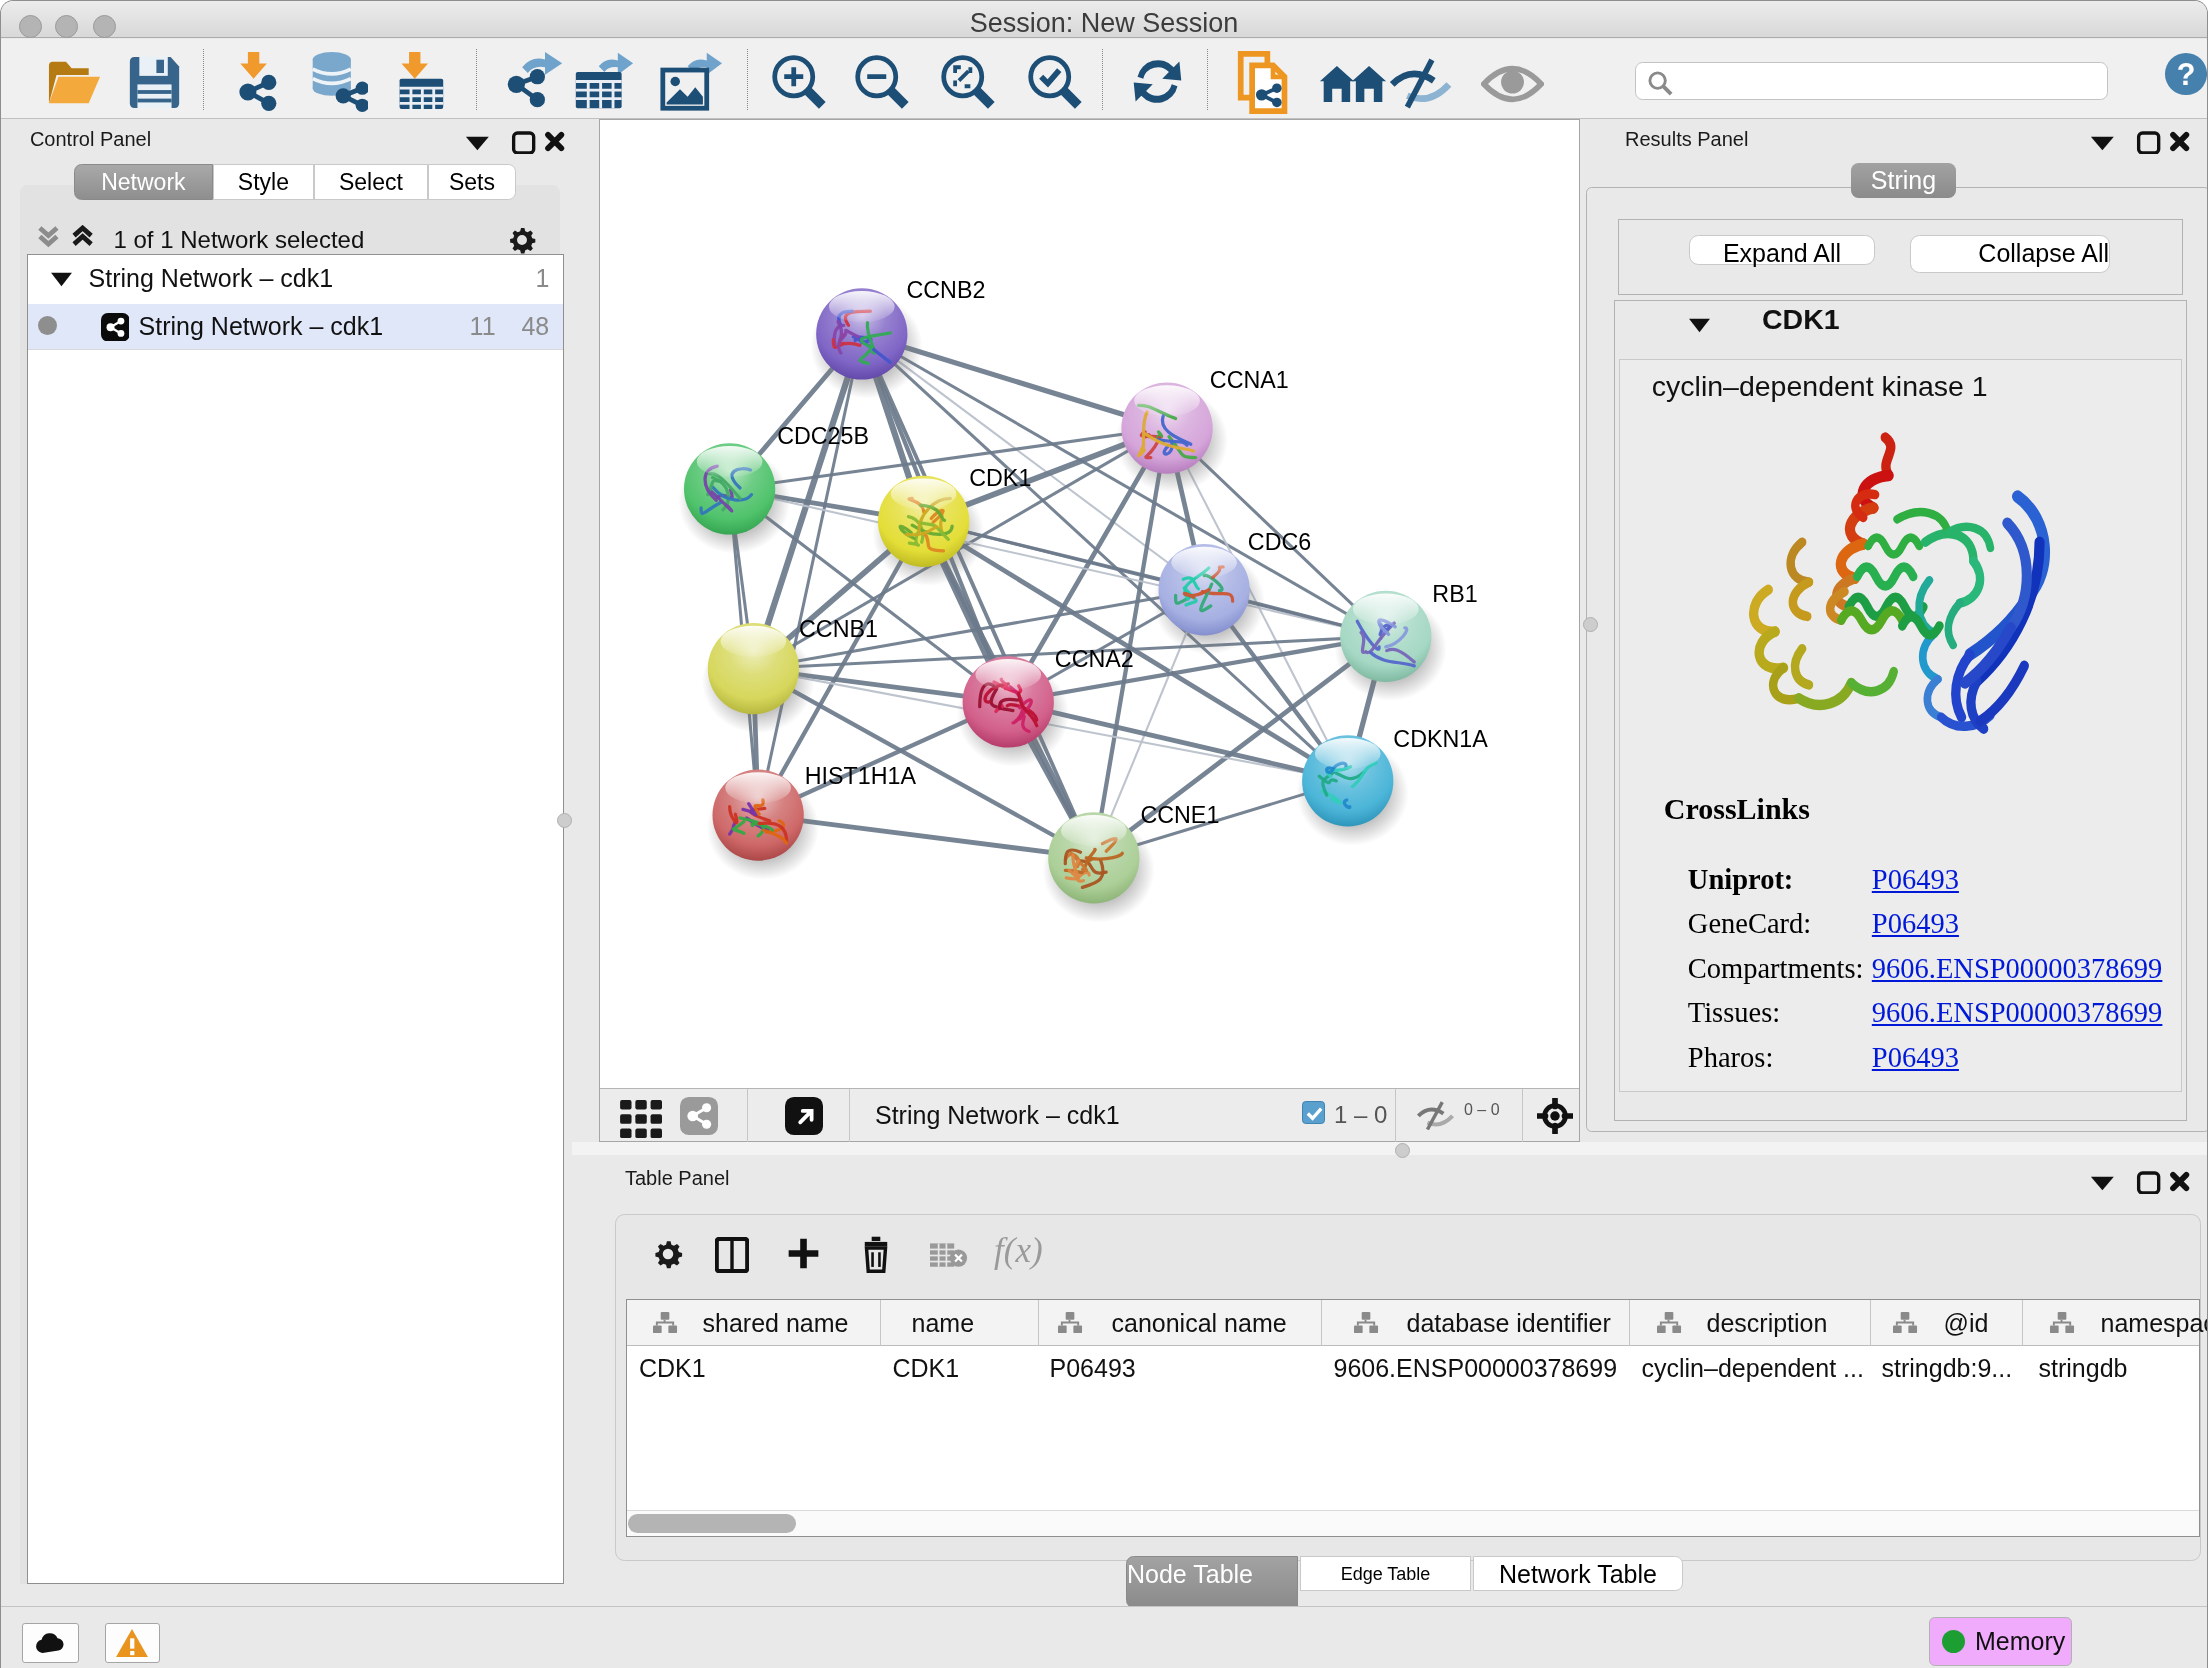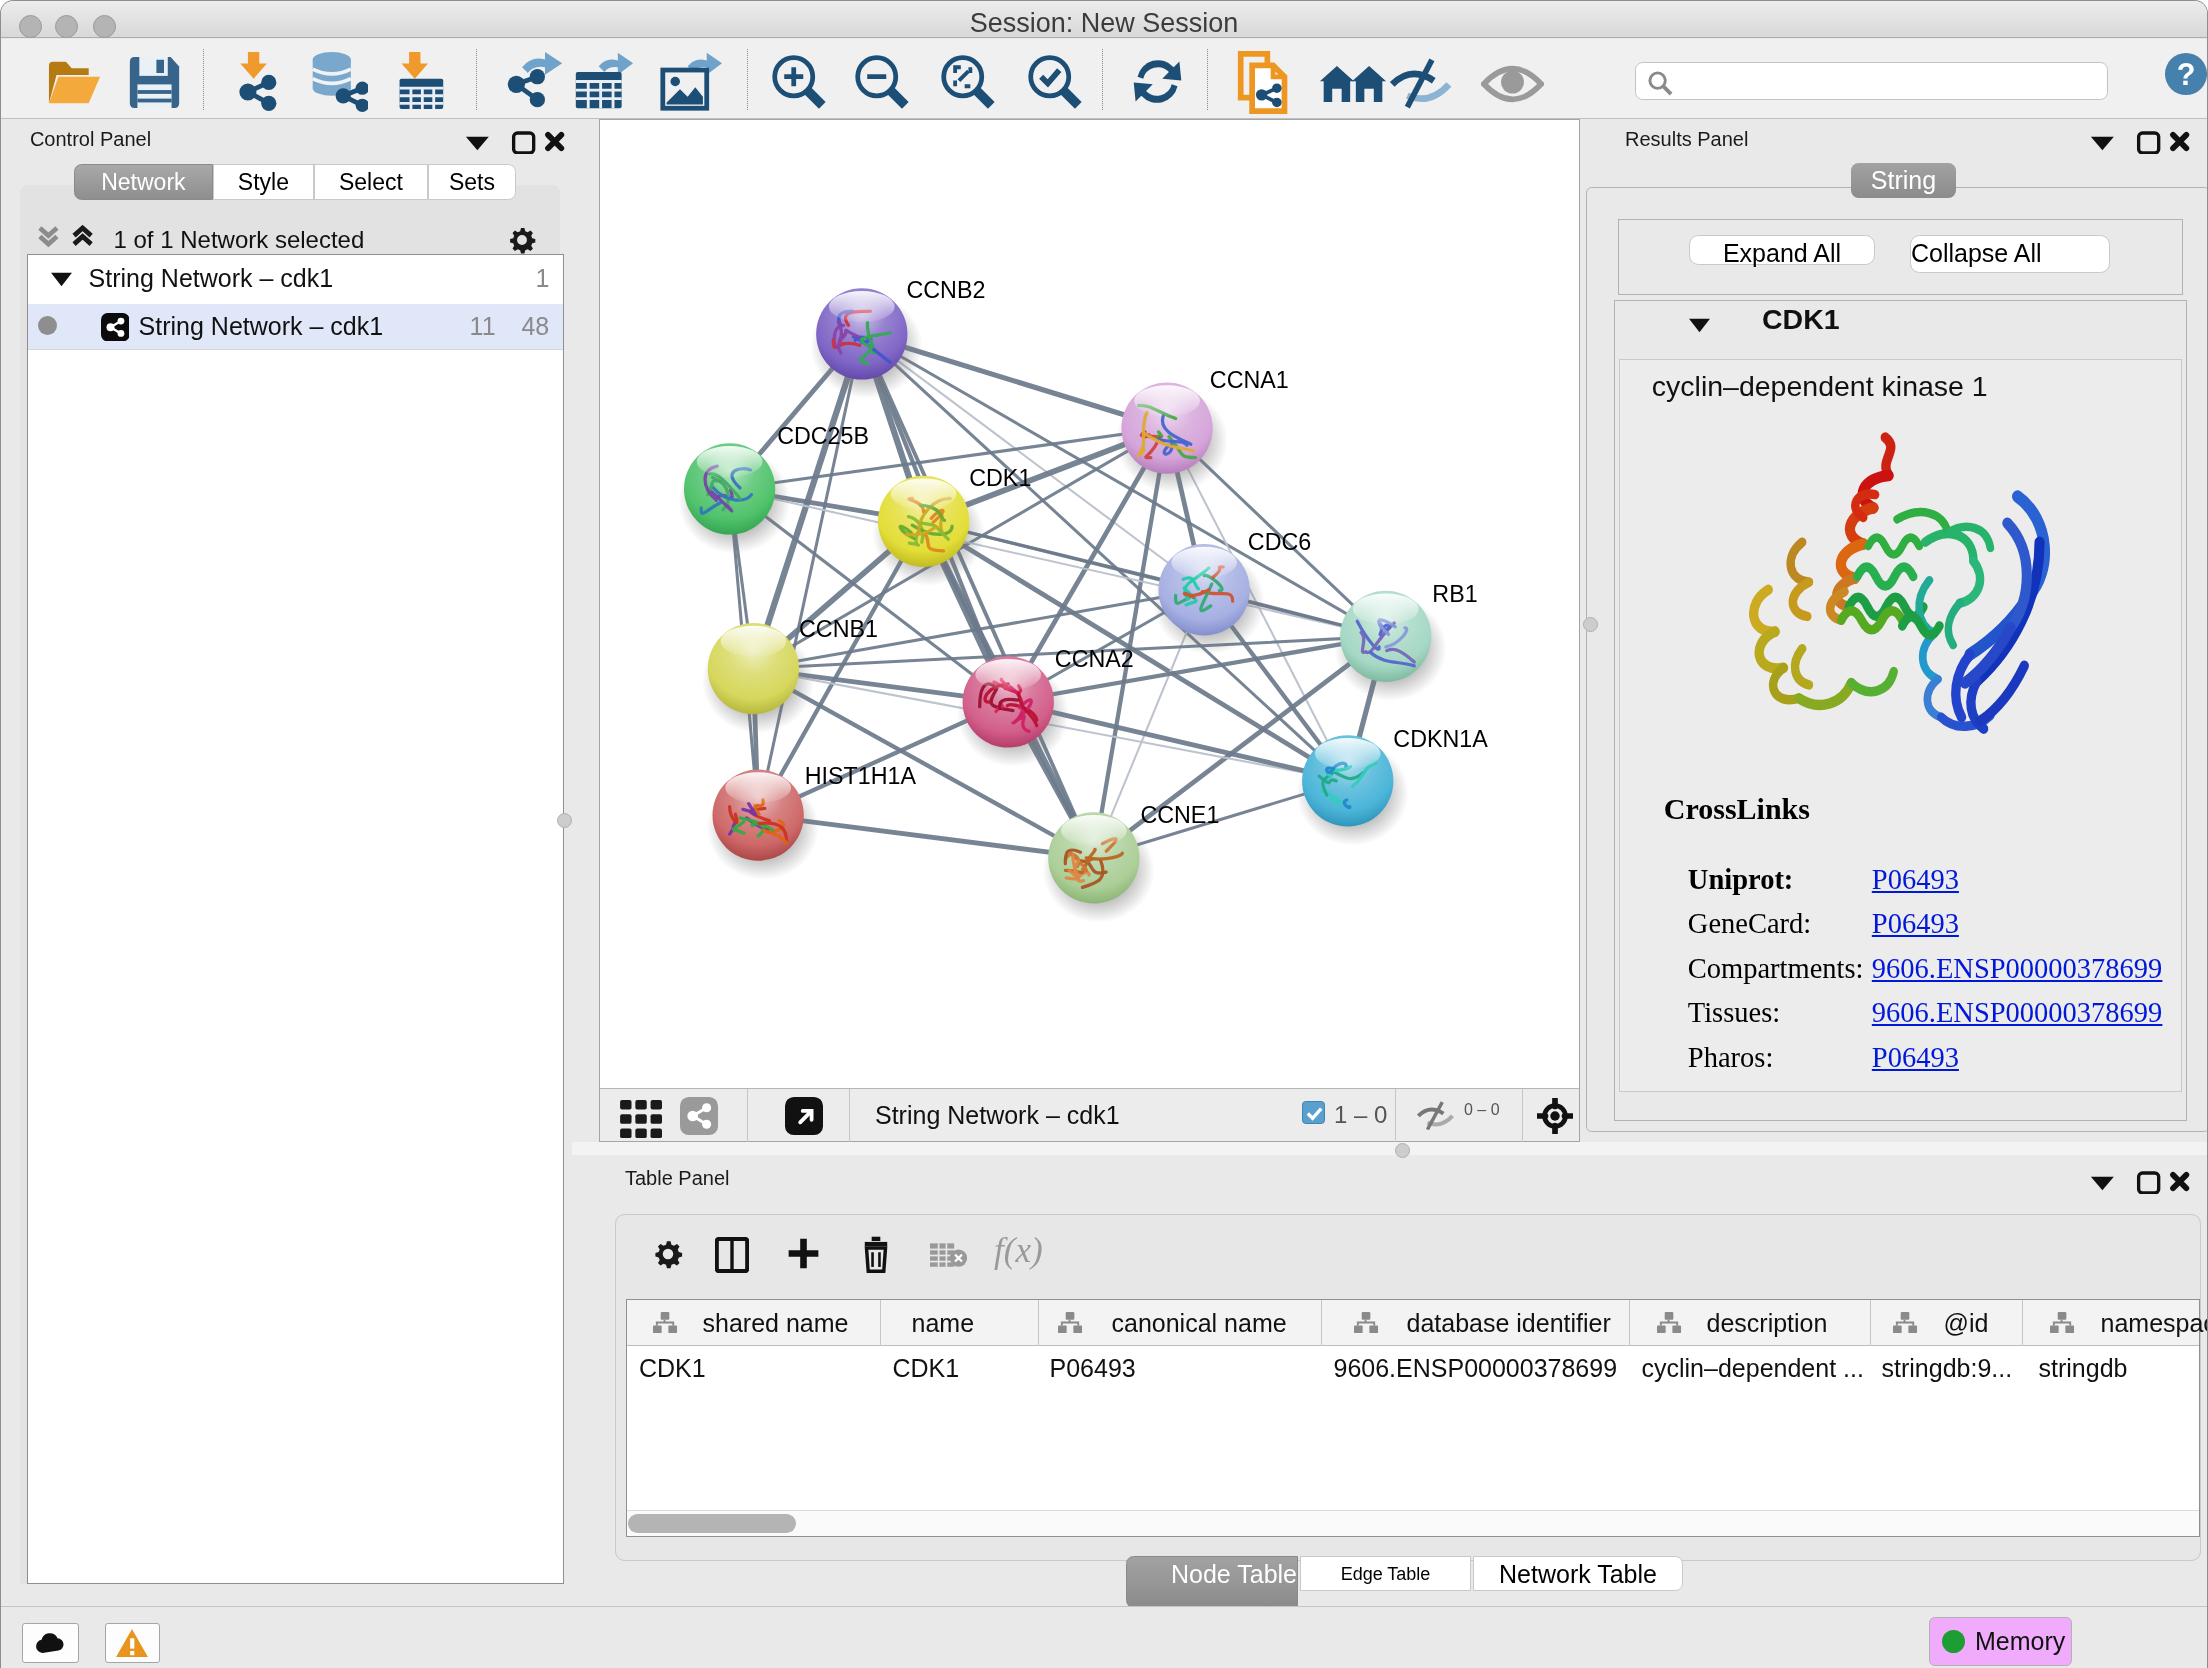--- a/index.html
+++ b/index.html
@@ -669,21 +669,21 @@
     <div class="ptitle" style="left:43px;top:8.6px;">Results Panel</div>
     <svg class="pbtns" style="left:507px;top:12.4px;" width="105" height="23" viewBox="0 0 110 24">
       <path d="M2 6 L26 6 L14 20 Z" fill="#111"></path>
       <rect x="52" y="2" width="21" height="21" rx="4" fill="none" stroke="#111" stroke-width="3.5"></rect>
       <path d="M88 4 L102 18 M102 4 L88 18" stroke="#111" stroke-width="6" stroke-linecap="round"></path>
     </svg>
     <div style="position:absolute;left:3.8px;top:68px;width:624px;height:945px;background:#e9e9e9;border:1.9px solid #b2b2b2;border-radius:5.7px;"></div>
     <div style="position:absolute;left:269px;top:44px;width:105px;height:35px;background:linear-gradient(#a2a2a2,#8b8b8b);border-radius:7.6px;color:#fff;font-size:25px;text-align:center;line-height:34px;">String</div>
     <div style="position:absolute;left:36px;top:100px;width:565px;height:76px;background:#e9e9e9;border:1.9px solid #b2b2b2;">
       <div style="position:absolute;left:70px;top:15px;width:186px;height:30px;background:#fff;border:1.9px solid #c9c9c9;border-radius:9.5px;font-size:25px;text-align:center;line-height:35px;color:#000;">Expand All</div>
-      <div style="position:absolute;left:291px;top:15px;width:200px;height:38px;background:#fff;border:1.9px solid #c9c9c9;border-radius:9.5px;font-size:25px;text-align:left;line-height:35px;color:#000;">Collapse All</div>
+      <div style="position:absolute;left:291px;top:15px;width:200px;height:38px;background:#fff;border:1.9px solid #c9c9c9;border-radius:9.5px;font-size:25px;text-align:right;line-height:35px;color:#000;">Collapse All</div>
     </div>
     <div style="position:absolute;left:32px;top:181px;width:573px;height:821px;background:#e9e9e9;border:1.9px solid #b2b2b2;">
       <svg style="position:absolute;left:72px;top:15px;" width="25" height="19" viewBox="0 0 26 20">
           <path d="M2 3 L24 3 L13 17 Z" fill="#111"></path>
         </svg>
       <div style="position:absolute;left:147px;top:1.9px;font-size:28.5px;font-weight:bold;color:#111;">CDK1</div>
       <div style="position:absolute;left:3.8px;top:58px;width:563px;height:733px;background:#ececec;border:1px solid #c9c9c9;">
         <div style="position:absolute;left:32px;top:9.5px;font-size:28.5px;color:#111;">cyclin–dependent kinase 1</div>
         <svg style="position:absolute;left:55px;top:68px;" width="390" height="333" viewBox="0 0 460 350" preserveAspectRatio="none">
           <g fill="none" stroke-linecap="round">
@@ -847,21 +847,21 @@
         <div style="position:absolute;left:423px;top:54px;font-size:25px;color:#111;">P06493</div>
         <div style="position:absolute;left:707px;top:54px;font-size:25px;color:#111;">9606.ENSP00000378699</div>
         <div style="position:absolute;left:1015px;top:54px;font-size:25px;color:#111;">cyclin–dependent ...</div>
         <div style="position:absolute;left:1255px;top:54px;font-size:25px;color:#111;">stringdb:9...</div>
         <div style="position:absolute;left:1412px;top:54px;font-size:25px;color:#111;">stringdb</div>
         <div style="position:absolute;left:0px;top:210px;width:100%;height:26px;background:#fafafa;border-top:1px solid #dadada;">
           <div style="position:absolute;left:1.9px;top:2.9px;width:168px;height:19px;background:#b4b4b4;border-radius:9.5px;"></div>
         </div>
       </div>
     </div>
-    <div style="position:absolute;left:554px;top:400px;width:172px;height:52px;background:linear-gradient(#a2a2a2,#8b8b8b);border:1px solid #8a8a8a;border-radius:7.6px 0 0 7.6px;color:#fff;font-size:25px;text-align:right;line-height:34px;">Node Table</div>
+    <div style="position:absolute;left:554px;top:400px;width:172px;height:52px;background:linear-gradient(#a2a2a2,#8b8b8b);border:1px solid #8a8a8a;border-radius:7.6px 0 0 7.6px;color:#fff;font-size:25px;text-align:left;line-height:34px;">Node Table</div>
     <div style="position:absolute;left:728px;top:400px;width:171px;height:35px;background:#fff;border:1px solid #c9c9c9;color:#000;font-size:18px;text-align:center;line-height:34px;">Edge Table</div>
     <div style="position:absolute;left:901px;top:400px;width:210px;height:35px;background:#fff;border:1px solid #c9c9c9;border-radius:0 7.6px 7.6px 0;color:#000;font-size:25px;text-align:center;line-height:34px;">Network Table</div>
   </div>
 
   <div style="position:absolute;left:571px;top:1141px;width:1638px;height:13.3px;background:#f3f3f3;"></div>
   <div style="position:absolute;left:556px;top:812px;width:15px;height:15px;border-radius:50%;background:#cdcdcd;border:1px solid #b0b0b0;"></div>
   <div style="position:absolute;left:1582px;top:616px;width:15px;height:15px;border-radius:50%;background:#cdcdcd;border:1px solid #b0b0b0;"></div>
   <div style="position:absolute;left:1394px;top:1142px;width:15px;height:15px;border-radius:50%;background:#cdcdcd;border:1px solid #b0b0b0;"></div>
   <div id="statusbar">
     <div style="position:absolute;left:21px;top:16px;width:57px;height:40px;background:#fdfdfd;border:1.9px solid #a5a5a5;border-radius:2.9px;">

